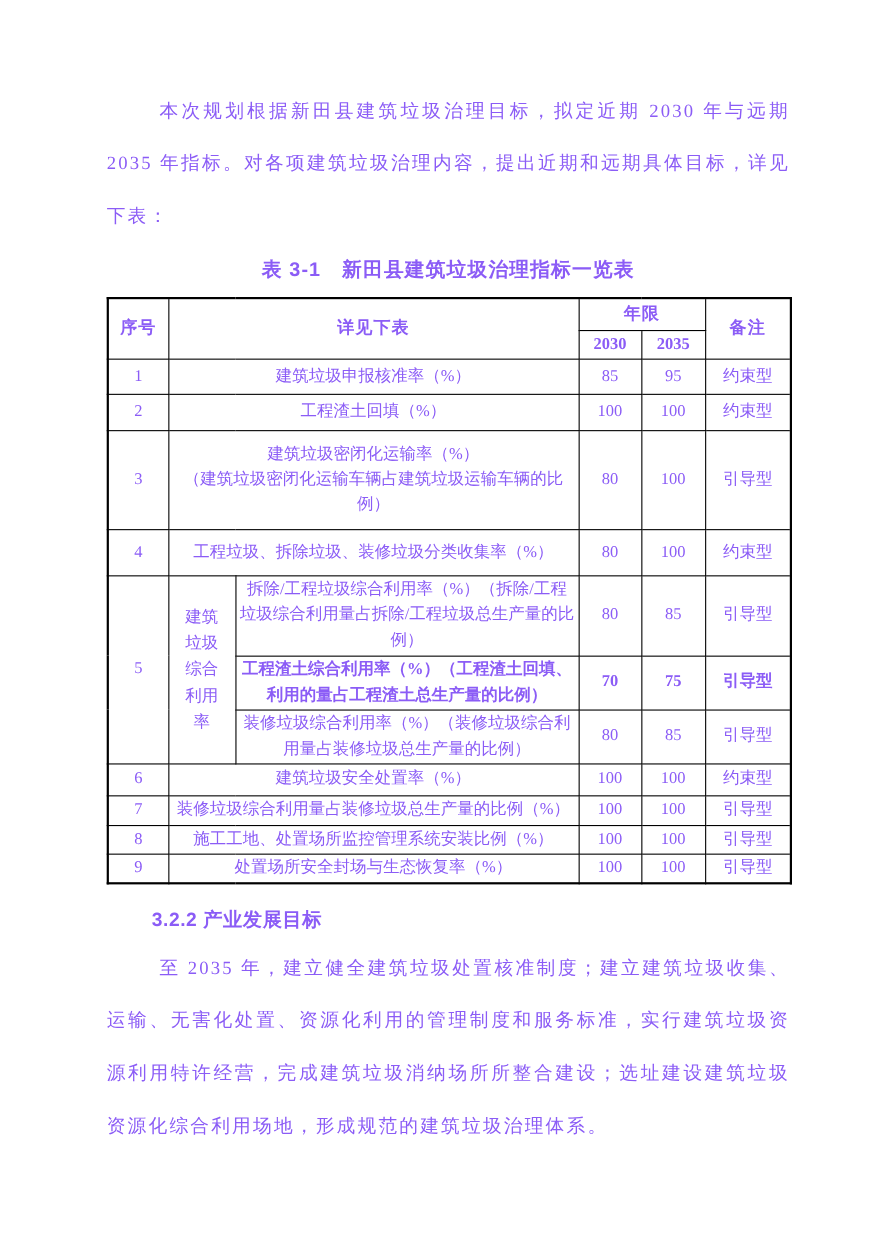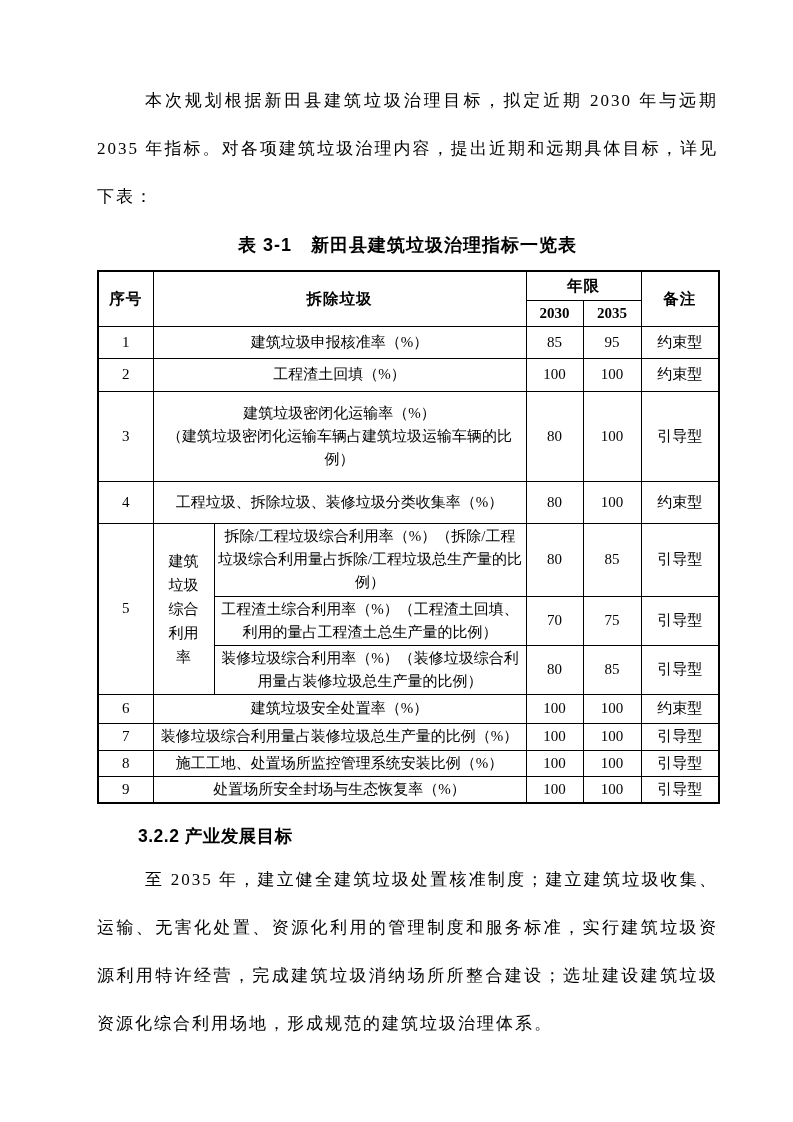--- a/index.html
+++ b/index.html
@@ -1,18 +1,18 @@
 <!DOCTYPE html>
 <html><head>
 <meta charset="utf-8">
 <style>
   html,body { margin:0; padding:0; background:#e8e8e8; }
   .page {
     width:793px; height:1122px; background:#ffffff; position:relative;
-    margin:0 auto; font-family:"Liberation Serif","DejaVu Serif",serif; color:#000000;
+    margin:0 auto; font-family:"Liberation Serif","DejaVu Serif",serif; color:#8b5cf6;
     overflow:hidden; box-sizing:border-box;
   }
   .content { position:absolute; left:97px; top:77px; width:621px; }
   .para {
     font-size:17px; line-height:48px; text-align:justify; text-justify:inter-ideograph;
     letter-spacing:2px; margin:0; text-indent:48px;
   }
   .table-title {
     font-family:"Liberation Sans","DejaVu Sans",sans-serif; font-weight:bold;
     font-size:18px; text-align:center; margin:12px 0 13px 0; letter-spacing:1px;
@@ -36,21 +36,21 @@
     font-family:"Liberation Sans","DejaVu Sans",sans-serif; font-weight:bold;
     font-size:17.5px; margin:17px 0 0 0; padding-left:41px; letter-spacing:0.5px; line-height:30px;
   }
   .para2 { margin-top:5px; }
   .page-num {
     position:absolute; top:1052px; left:0; width:100%; text-align:center;
     font-size:12px; font-family:"Liberation Sans","DejaVu Sans",sans-serif;
   }
   tr.hh1 { height:29px; } tr.hh2 { height:25px; }
   tr.h32 { height:32px; } tr.h33 { height:33px; } tr.h90 { height:90px; }
-  tr.h42 { height:42px; } tr.h73 { height:73px; } tr.h48 { height:48px; }
+  tr.h42 { height:42px; } tr.h73 { height:73px; } tr.h48 { height:48px;font-weight:bold; }
   tr.h49 { height:49px; } tr.h29 { height:29px; } tr.h27 { height:27px; }
   tr.h26 { height:26px; }
 </style>
 </head>
 <body>
 
 <div class="page">
   <div class="content">
 
     <p class="para">本次规划根据新田县建筑垃圾治理目标，拟定近期 2030 年与远期 2035 年指标。对各项建筑垃圾治理内容，提出近期和远期具体目标，详见下表：</p>
@@ -62,21 +62,21 @@
         <col style="width:55px">
           <col style="width:61px">
           <col style="width:312px">
         <col style="width:57px">
           <col style="width:58px">
           <col style="width:78px">
       </colgroup>
       <tbody>
         <tr class="hh1">
           <th rowspan="2">序号</th>
-          <th rowspan="2" colspan="2">拆除垃圾</th>
+          <th rowspan="2" colspan="2">详见下表</th>
           <th colspan="2">年限</th>
           <th rowspan="2">备注</th>
         </tr>
         <tr class="hh2">
           <th class="yearnum">2030</th>
           <th class="yearnum">2035</th>
         </tr>
 
         <tr class="h32">
           <td>1</td>

